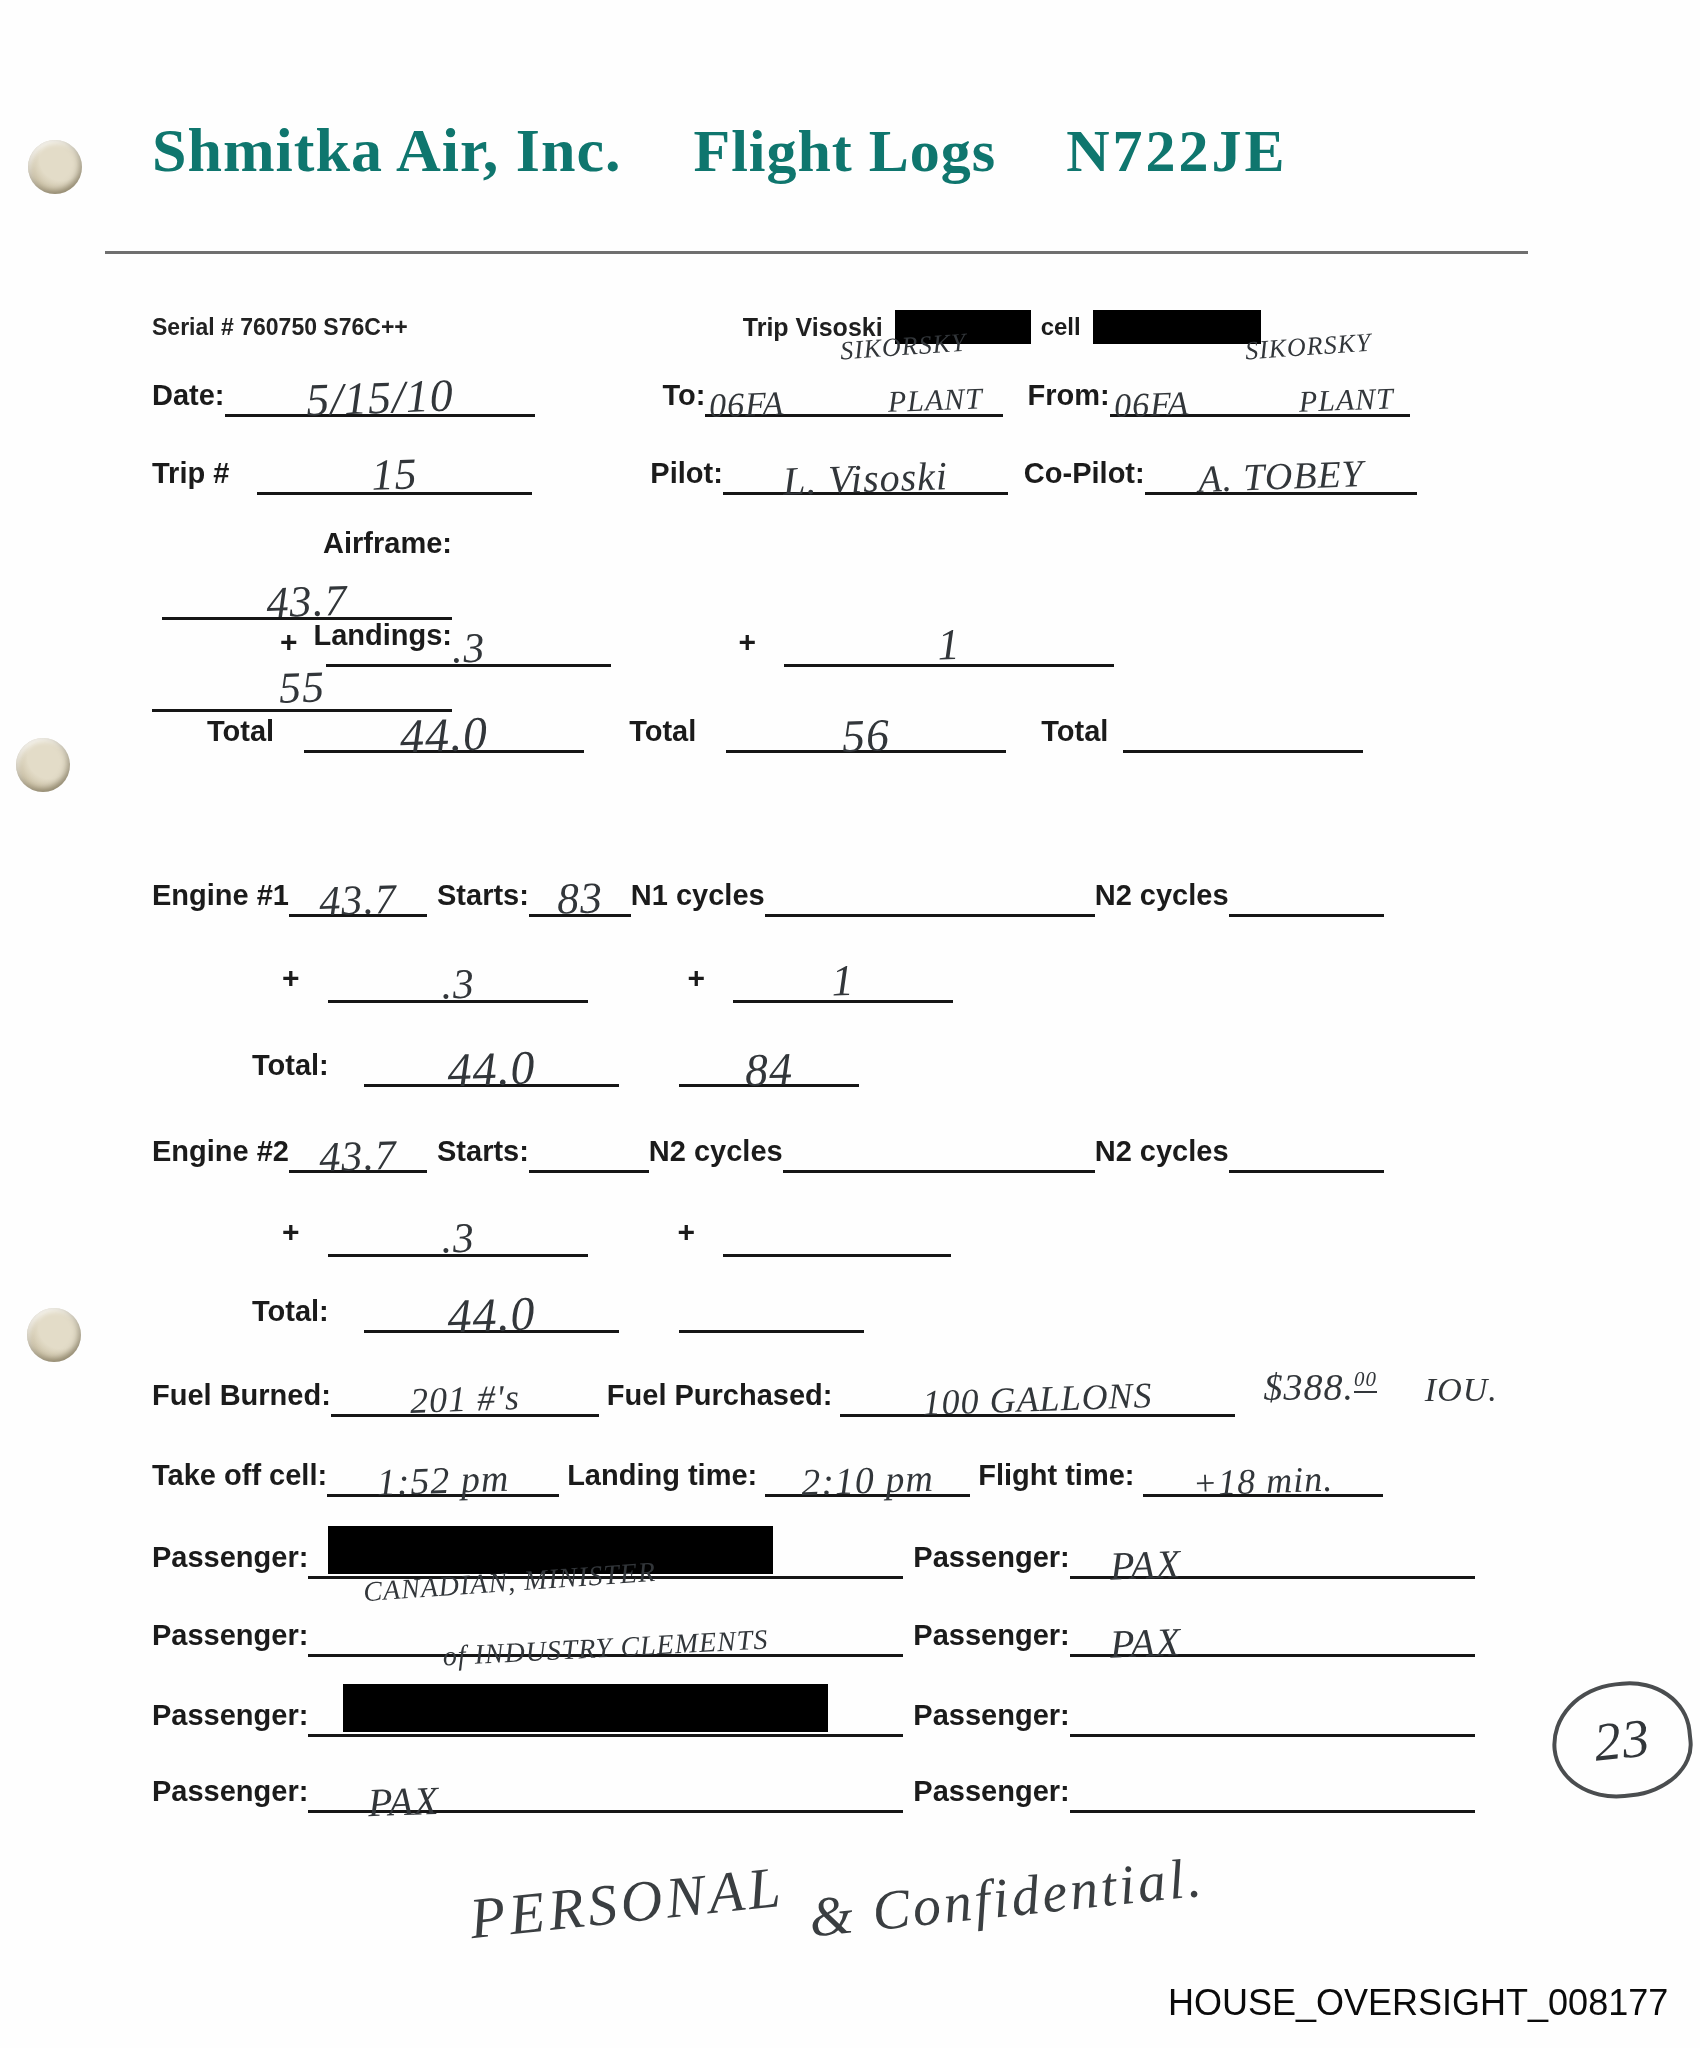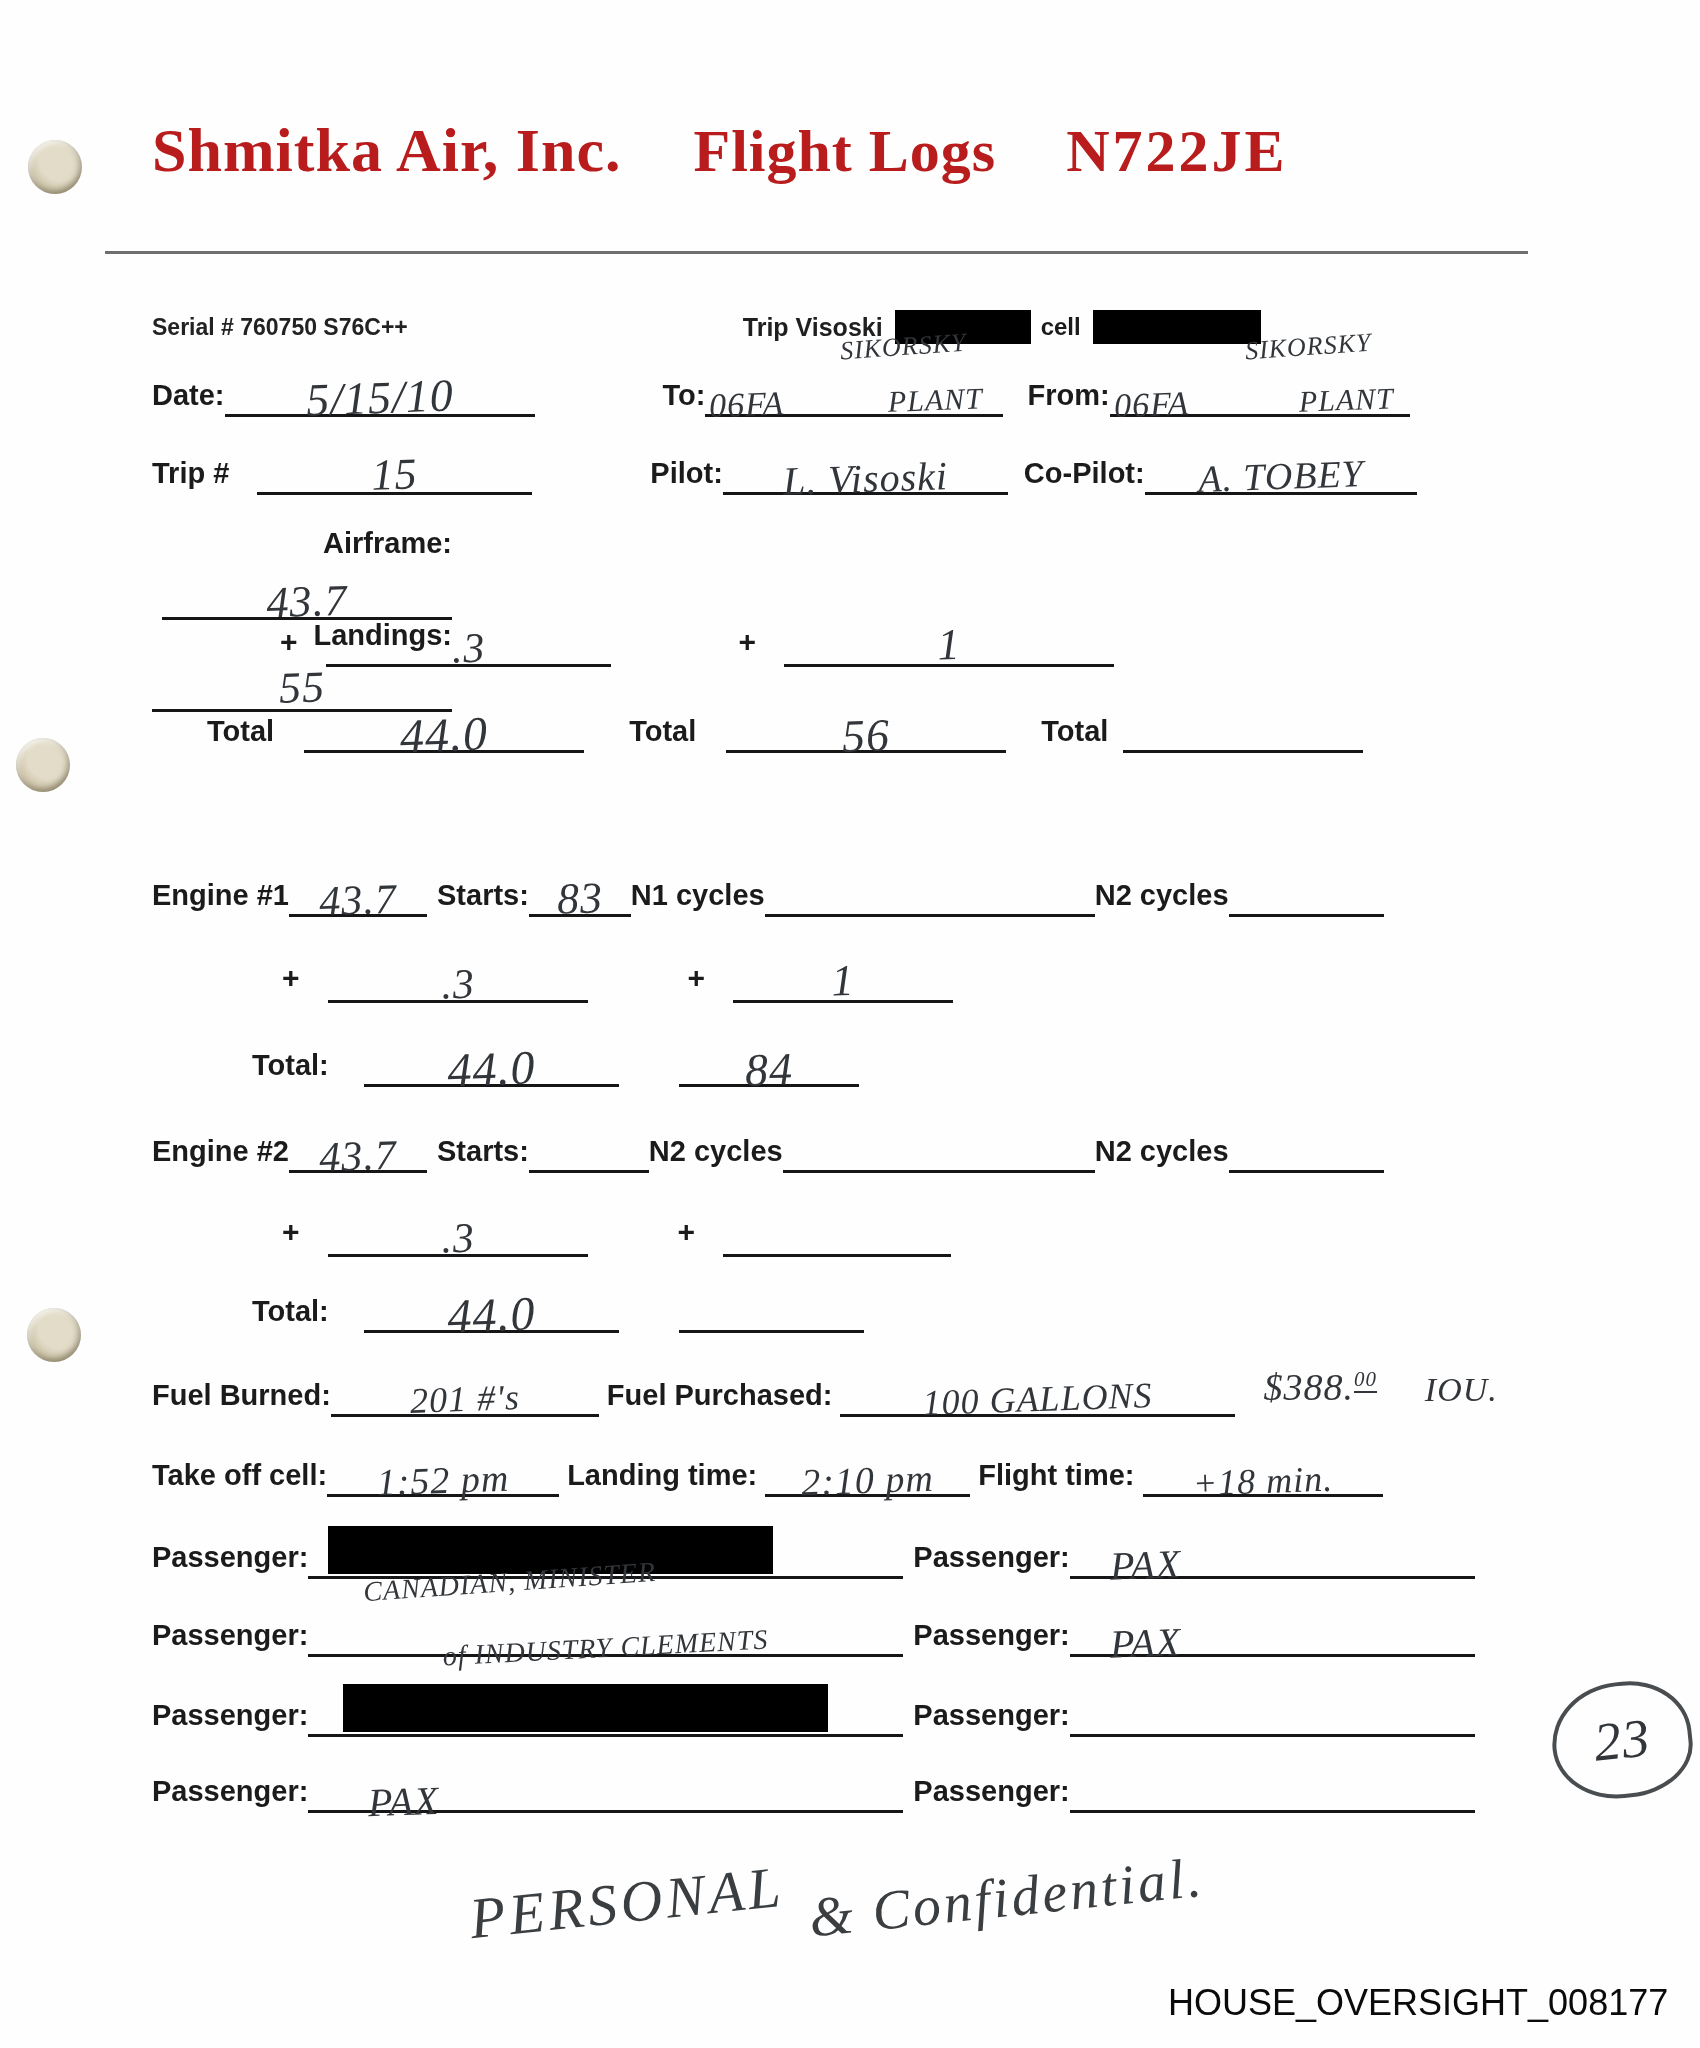--- a/index.html
+++ b/index.html
@@ -4,21 +4,21 @@
 <style>
   html,body{margin:0;padding:0;background:#ffffff;}
   .page{position:relative;width:1700px;height:2048px;background:#fefefe;overflow:hidden;
         font-family:"Liberation Sans",sans-serif;color:#1b1b1b;}
   
   .hole{position:absolute;width:54px;height:54px;border-radius:50%;
         background:radial-gradient(circle at 62% 35%, #e3dcc8 0 45%, #cdc3a9 70%, #a79d82 100%);
         box-shadow:inset -2px -3px 6px rgba(90,80,55,.55), inset 2px 3px 5px rgba(255,255,255,.8);}
   
   .title-row{position:absolute;top:115px;left:152px;display:flex;align-items:baseline;
-             font-family:"Liberation Serif",serif;color:#b91c1c;white-space:nowrap;}
+             font-family:"Liberation Serif",serif;color:#0f766e;white-space:nowrap;}
   .title-row .company{font-size:62px;font-weight:600;letter-spacing:1px;}
   .title-row .doctype{font-size:60px;font-weight:600;margin-left:72px;letter-spacing:1px;}
   .title-row .tail{font-size:60px;font-weight:600;margin-left:70px;letter-spacing:3px;}
   .rule{position:absolute;top:251px;left:105px;width:1423px;height:0;border-top:3px solid #6f6f6f;}
   
   .serial-row{position:absolute;top:310px;left:152px;right:60px;display:flex;align-items:center;white-space:nowrap;}
   .serial{font-size:23px;font-weight:700;color:#222;}
   .contact{display:flex;align-items:center;margin-left:335px;}
   .contact .cname{font-size:25px;font-weight:600;color:#1f1f1f;}
   .bar{display:inline-block;background:#000;height:34px;vertical-align:middle;}

